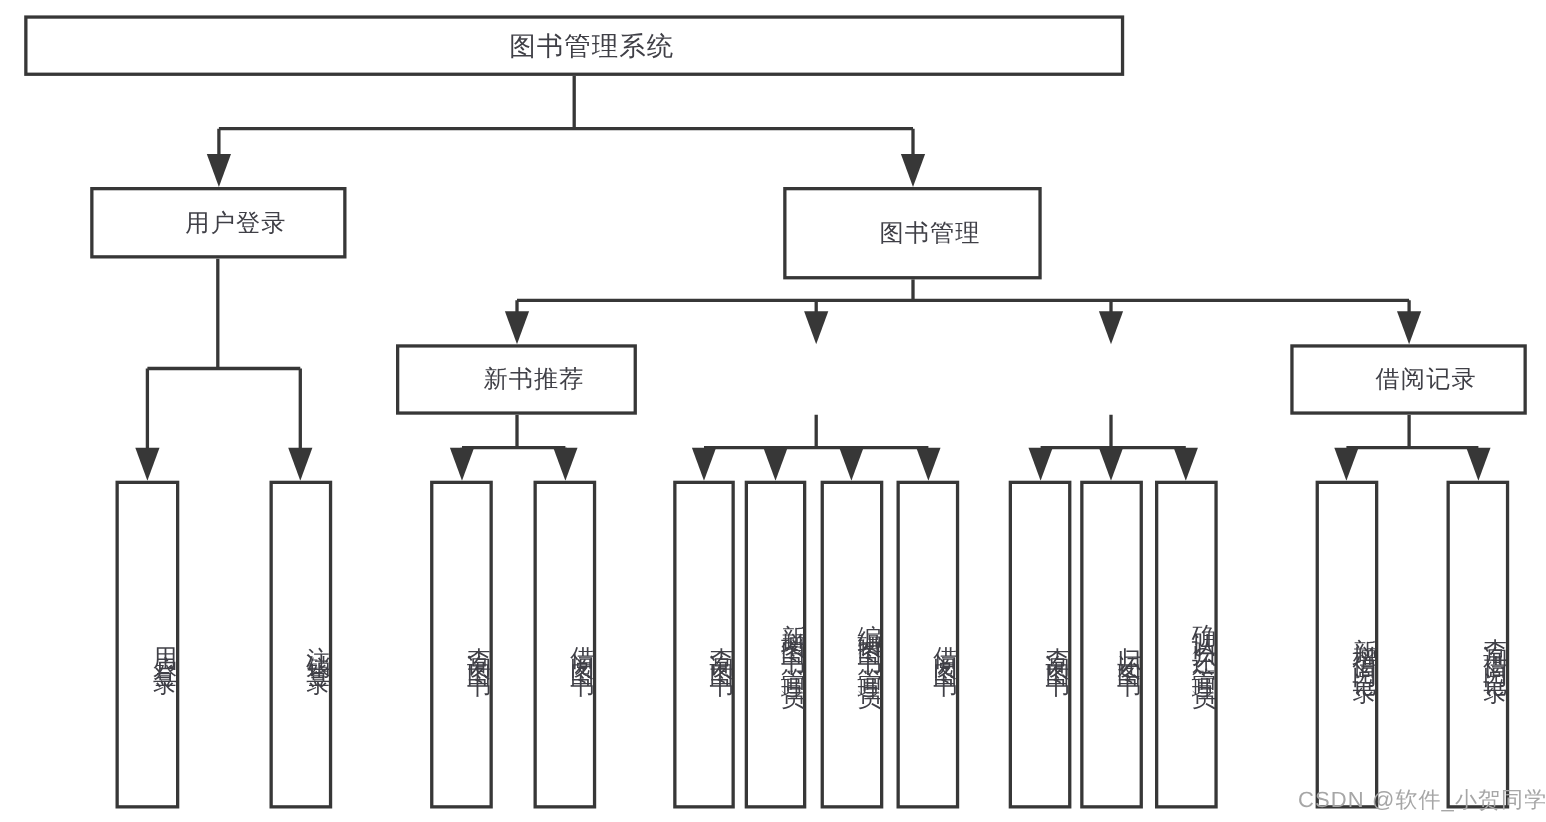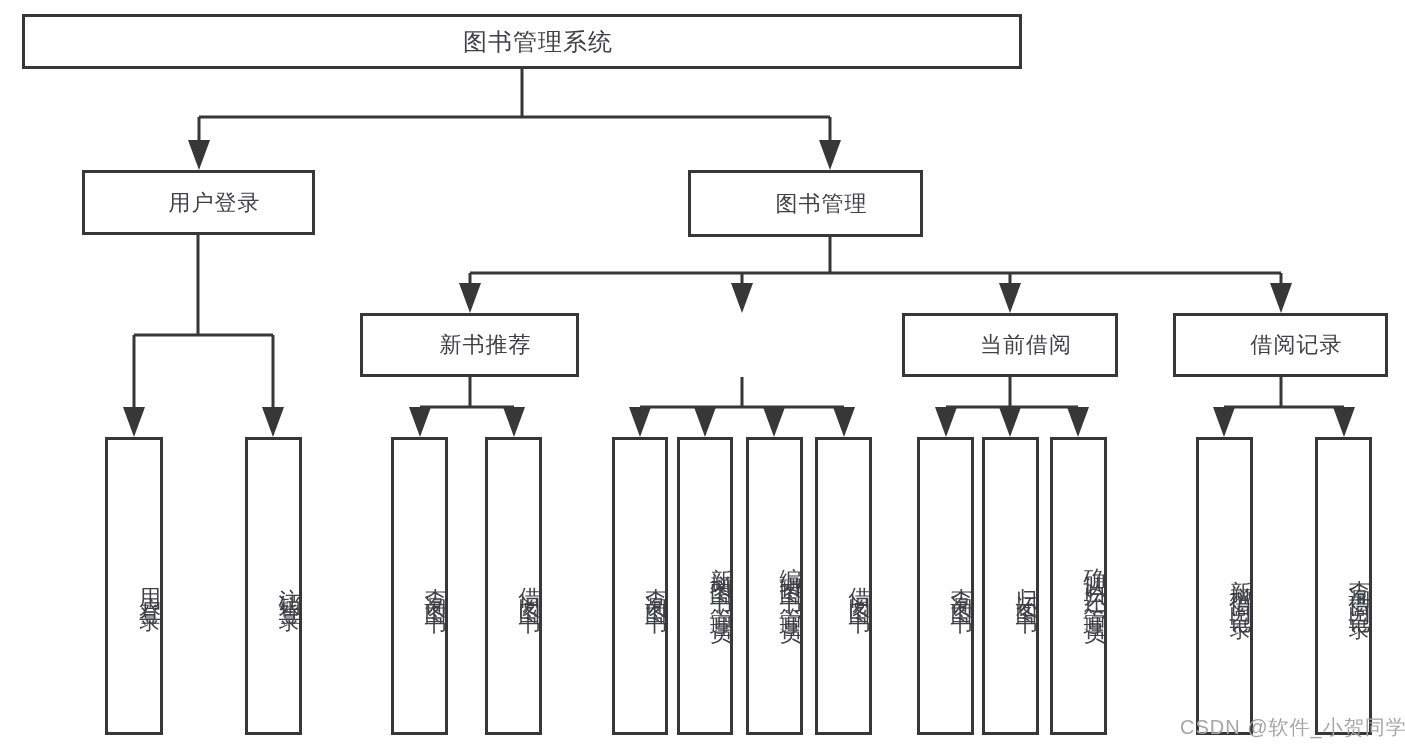--- a/index.html
+++ b/index.html
@@ -125,24 +125,23 @@
     <g>
       <path d="M1281 377 V407 M1224 407 H1344"></path>
       <polygon points="1213,407 1235,407 1224,437"></polygon>
       <polygon points="1333,407 1355,407 1344,437"></polygon>
     </g>
   </svg>
 
   <div class="node hbox root" style="left:22px; top:14px; width:1000px; height:55px;">图书管理系统</div>
 
   <div class="node hbox" style="left:82px; top:170px; width:233px; height:65px;">用户登录</div>
-  <div class="node hbox" style="left:688px; top:170px; width:235px; height:67px;">图书管理</div>
+  <div class="node hbox" style="left:712px; top:170px; width:235px; height:84px;">图书管理</div>
 
   <div class="node hbox" style="left:360px; top:313px; width:219px; height:64px;text-align:right;">新书推荐</div>
-  <div class="node hbox" style="left:902px; top:313px; width:216px; height:64px;">当前借阅</div>
   <div class="node hbox" style="left:1173px; top:313px; width:215px; height:64px;">借阅记录</div>
 
   <div class="node vbox" style="left:105px; width:58px;">
     <span class="vtext">用户登录</span>
   </div>
   <div class="node vbox" style="left:245px; width:57px;">
     <span class="vtext">注销登录</span>
   </div>
 
   <div class="node vbox" style="left:391px; width:57px;">

